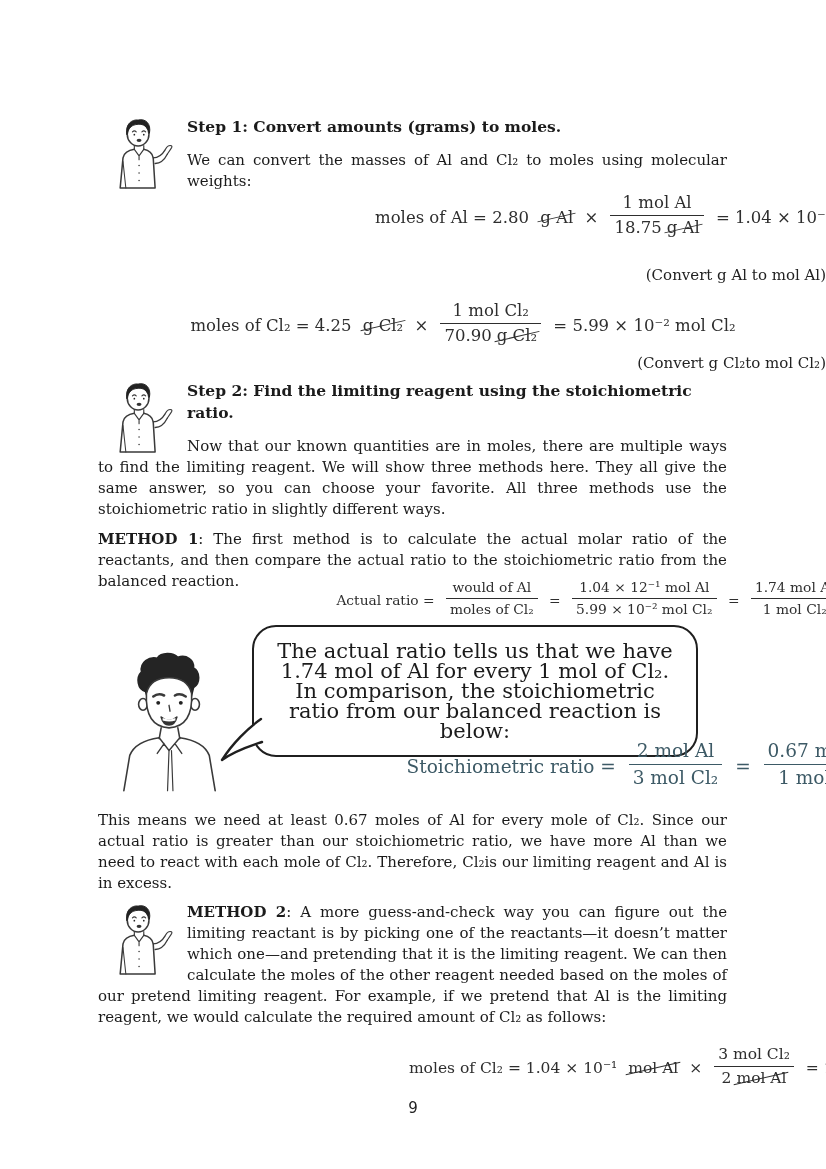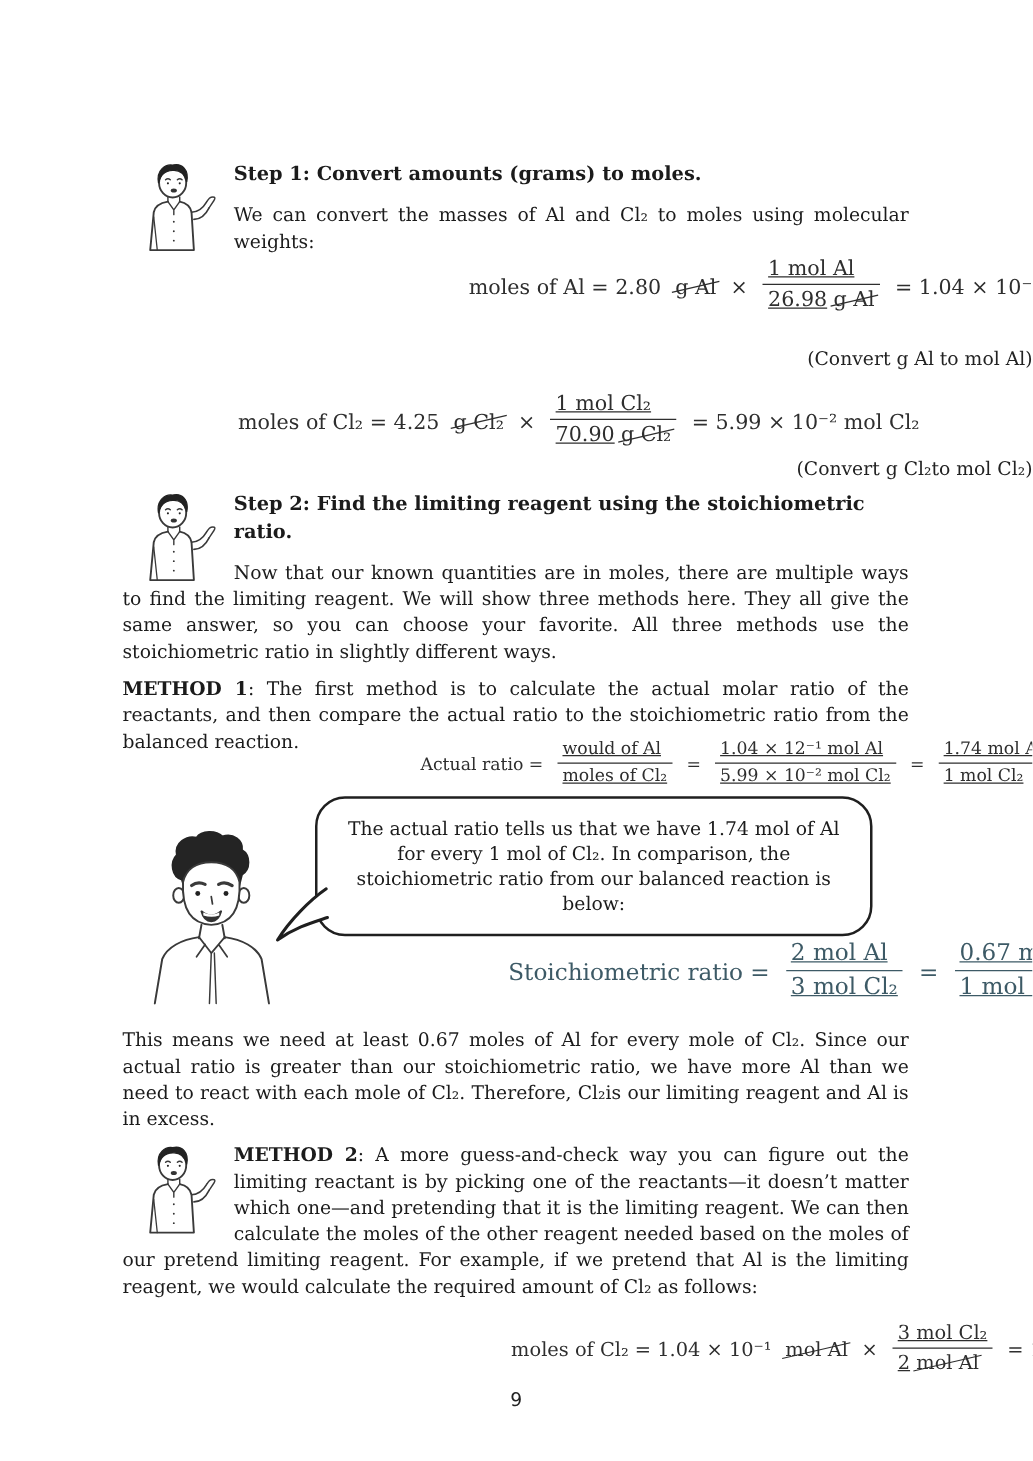--- a/index.html
+++ b/index.html
@@ -1,34 +1,34 @@
 <!DOCTYPE html>
 <html><head>
 <meta charset="utf-8">
 <style>
   html,body { margin:0; padding:0; background:#ffffff; }
   .page {
-    position:relative; width:826px; height:1141px; margin:16px auto;
+    position:relative; width:826px; height:1141px; margin:4px auto;
     background:#ffffff; overflow:hidden;
     font-family:"DejaVu Serif", serif; color:#1b1b1b; font-size:15px; line-height:21px;
   }
   .step { margin:0 99px 0 98px; }
   .step::after { content:""; display:block; clear:both; }
   .avatar { float:left; }
   .avatar-s { width:89px; height:76px; }
   .avatar-s svg { width:68px; height:74px; display:block; margin:2px 0 0 8px; }
   .step h3 { font-size:15.5px; line-height:22px; margin:2px 0 0 0; font-weight:bold; }
   .step p { margin:12px 0 0 0; text-align:justify; }
   .para { margin:0 99px 0 98px; text-align:justify; }
   .para b { font-weight:bold; }
 
   
   .equation { width:826px; text-align:center; color:#2e2e2e; white-space:nowrap; }
   .equation .mpart { display:inline-block; vertical-align:middle; margin:0 3px; }
-  .frac { display:inline-block; vertical-align:middle; text-align:left; margin:0 4px; transform:translateY(-2px);text-decoration:underline; }
+  .frac { display:inline-block; vertical-align:middle; text-align:center; margin:0 4px; transform:translateY(-2px); }
   .frac .num { display:block; border-bottom:1.4px solid currentColor; padding:0 4px 1px 4px; }
   .frac .den { display:block; padding:1px 4px 0 4px; }
   .cancel { position:relative; display:inline-block; }
   .cancel::after { content:""; position:absolute; left:-3px; right:-3px; top:48%;
                    border-top:1.4px solid #2e2e2e; transform:rotate(-13deg); }
   .ml { margin-left:5px; }
   .eq1 { margin-top:2px; padding-left:220px; font-size:16.5px; line-height:22px; }
   .eq2 { margin-top:16px; padding-left:50px; font-size:16.5px; line-height:22px; }
   .convert-label { width:826px; text-align:right; font-size:15px; color:#222; }
   .c1 { margin-top:24px; padding-right:145px; }
@@ -36,21 +36,21 @@
   .eq-actual { margin-top:-12px; padding-left:175px; font-size:13.8px; line-height:19px; }
   .eq-stoich { margin-top:-52px; padding-left:230px; font-size:18.5px; line-height:24px; color:#3d5a66; }
   .eq-m2 { margin-top:18px; padding-left:280px; font-size:15.5px; line-height:21px; }
 
   
   .bubble-row { position:relative; height:168px; margin-top:4px; }
   .avatar-l { position:absolute; left:116px; top:26px; width:108px; height:142px; }
   .avatar-l svg { width:108px; height:142px; display:block; }
   .bubble { position:relative; margin-left:252px; width:410px; border:2.2px solid #1f1f1f;
             border-radius:24px; padding:14px 16px; background:#fff;
-            text-align:center; font-size:15px; line-height:20px; color:#1b1b1b; }
+            text-align:center; font-size:21px; line-height:20px; color:#1b1b1b; }
   .bubble-tail { position:absolute; left:-35px; bottom:-8px; width:46px; height:48px; }
 
   .mt18 { margin-top:18px; }
   .mt8  { margin-top:8px; }
   .mt9  { margin-top:9px; }
   .mt6  { margin-top:6px; }
 
   .footer { position:absolute; left:0; top:1094px; width:826px; text-align:center; }
   .pageno { font-family:"DejaVu Sans", sans-serif; font-size:15px; color:#222; }
   .watermark { margin-top:6px; font-family:"DejaVu Sans", sans-serif; font-size:17.5px;
@@ -87,21 +87,21 @@
     <h3>Step 1: Convert amounts (grams) to moles.</h3>
     <p>We can convert the masses of Al and Cl₂ to moles using molecular weights:</p>
   </section>
 
   <div class="equation eq1">
     <span class="mpart">moles of Al = 2.80</span>
     <span class="mpart cancel">g Al</span>
     <span class="mpart">×</span>
     <span class="frac">
       <span class="num">1 mol Al</span>
-      <span class="den"><span>26.98</span><span class="cancel ml">g Al</span></span>
+      <span class="den"><span>18.75</span><span class="cancel ml">g Al</span></span>
     </span>
     <span class="mpart">= 1.04 × 10⁻¹ mol Al</span>
   </div>
 
   <div class="convert-label c1">(Convert g Al to mol Al)</div>
 
   <div class="equation eq2">
     <span class="mpart">moles of Cl₂ = 4.25</span>
     <span class="mpart cancel">g Cl₂</span>
     <span class="mpart">×</span>

